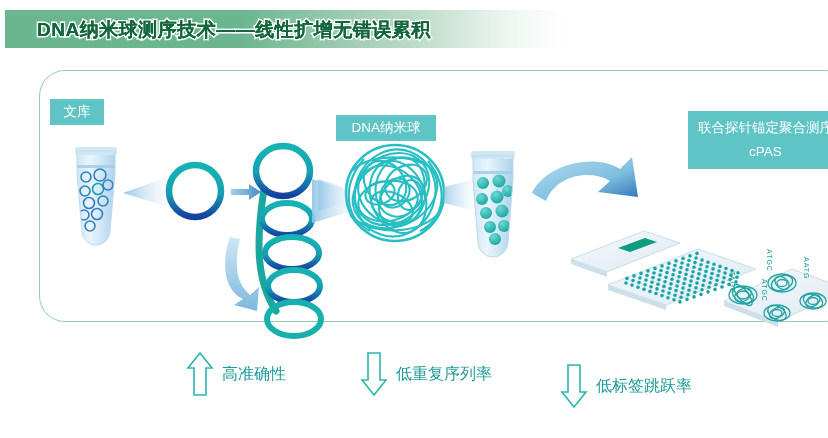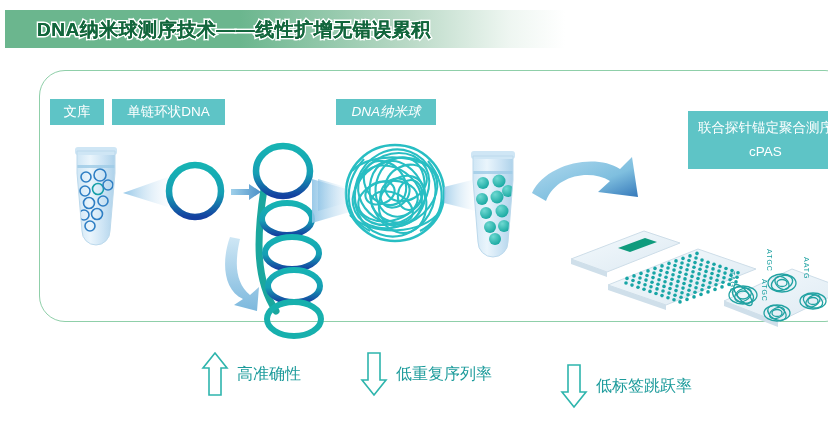--- a/index.html
+++ b/index.html
@@ -48,22 +48,21 @@
 </head>
 <body>
 
 <div id="title-bar"></div>
 <div id="page-title">DNA纳米球测序技术——线性扩增无错误累积</div>
 <div id="page-title-top">DNA纳米球测序技术——线性扩增无错误累积</div>
 
 <div id="panel">
 
   <div class="tag" style="left:10px;top:28px;width:54px;">文库</div>
-  <div class="tag" style="left:72px;top:28px;width:113px;">单链环状DNA</div>
-  <div class="tag" style="left:296px;top:28px;width:100px;font-style:italic;">DNA纳米球</div>
+  <div class="tag" style="left:296px;top:44px;width:100px;">DNA纳米球</div>
   <div class="tag" style="left:648px;top:40px;width:155px;line-height:24px;">联合探针锚定聚合测序
 cPAS</div>
 
   <svg class="art" style="left:0px;top:60px;" width="812" height="240" viewBox="0 0 812 240">
     <defs>
       <linearGradient id="tubeGrad" x1="0" y1="0" x2="1" y2="0">
         <stop offset="0%" stop-color="#cfe6f5"></stop>
         <stop offset="35%" stop-color="#eaf5fc"></stop>
         <stop offset="70%" stop-color="#cbe3f4"></stop>
         <stop offset="100%" stop-color="#aed2ea"></stop>
@@ -381,21 +380,21 @@
       </g>
       <g fill="#1aa0a0" font-size="7" font-family="Liberation Sans, sans-serif" letter-spacing="1">
         <text x="690" y="140" transform="rotate(90 690 140)">TAGC</text>
         <text x="727" y="118" transform="rotate(90 727 118)">ATGC</text>
         <text x="722" y="148" transform="rotate(90 722 148)">ATGC</text>
         <text x="764" y="126" transform="rotate(90 764 126)">AATG</text>
       </g>
     </g>
   </svg>
 
-  <div class="metric" style="left:161px;top:280px;">
+  <div class="metric" style="left:146px;top:280px;">
     <svg width="28" height="46" viewBox="0 0 28 46">
       <path d="M14 2 L26 17 H20 V44 H8 V17 H2 Z" fill="none" stroke="#2eb5ad" stroke-width="1.6"></path>
     </svg>
     <span class="mlabel">高准确性</span>
   </div>
 
   <div class="metric" style="left:320px;top:280px;text-align:center;">
     <svg width="28" height="46" viewBox="0 0 28 46">
       <path d="M14 44 L26 29 H20 V2 H8 V29 H2 Z" fill="none" stroke="#2eb5ad" stroke-width="1.6"></path>
     </svg>

